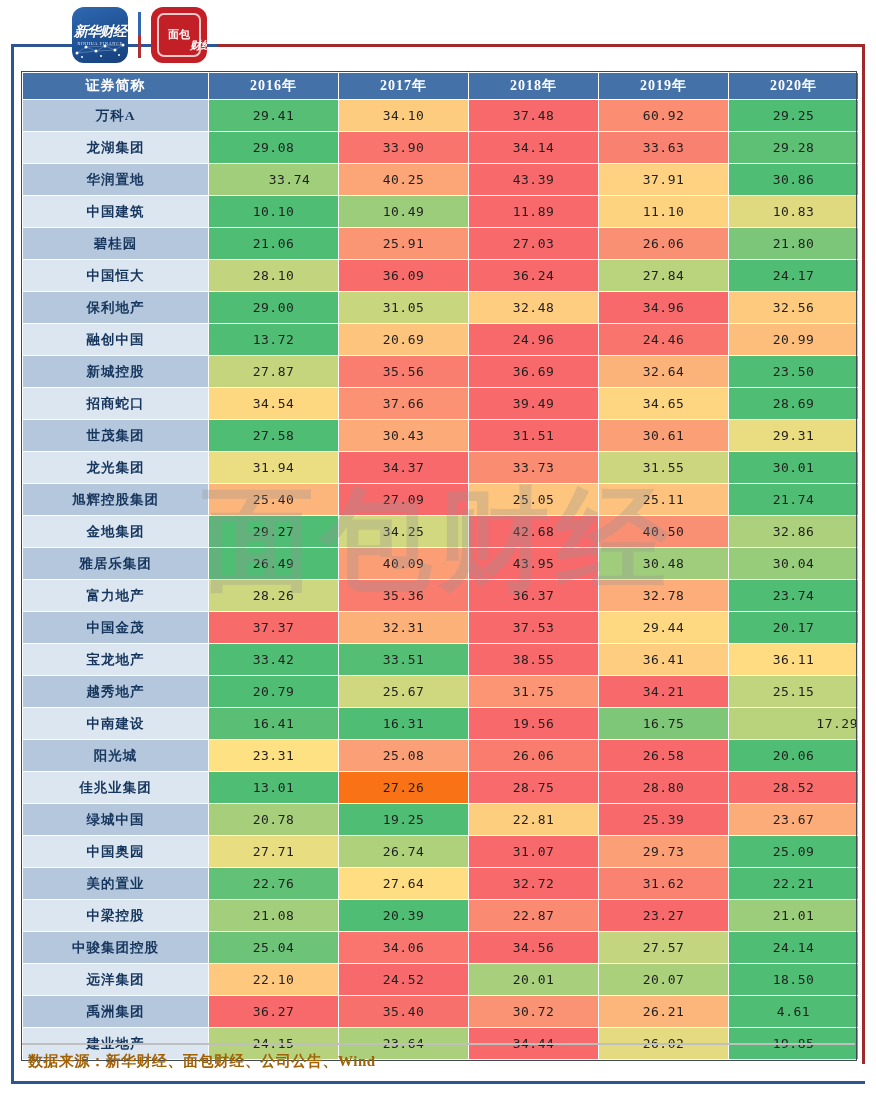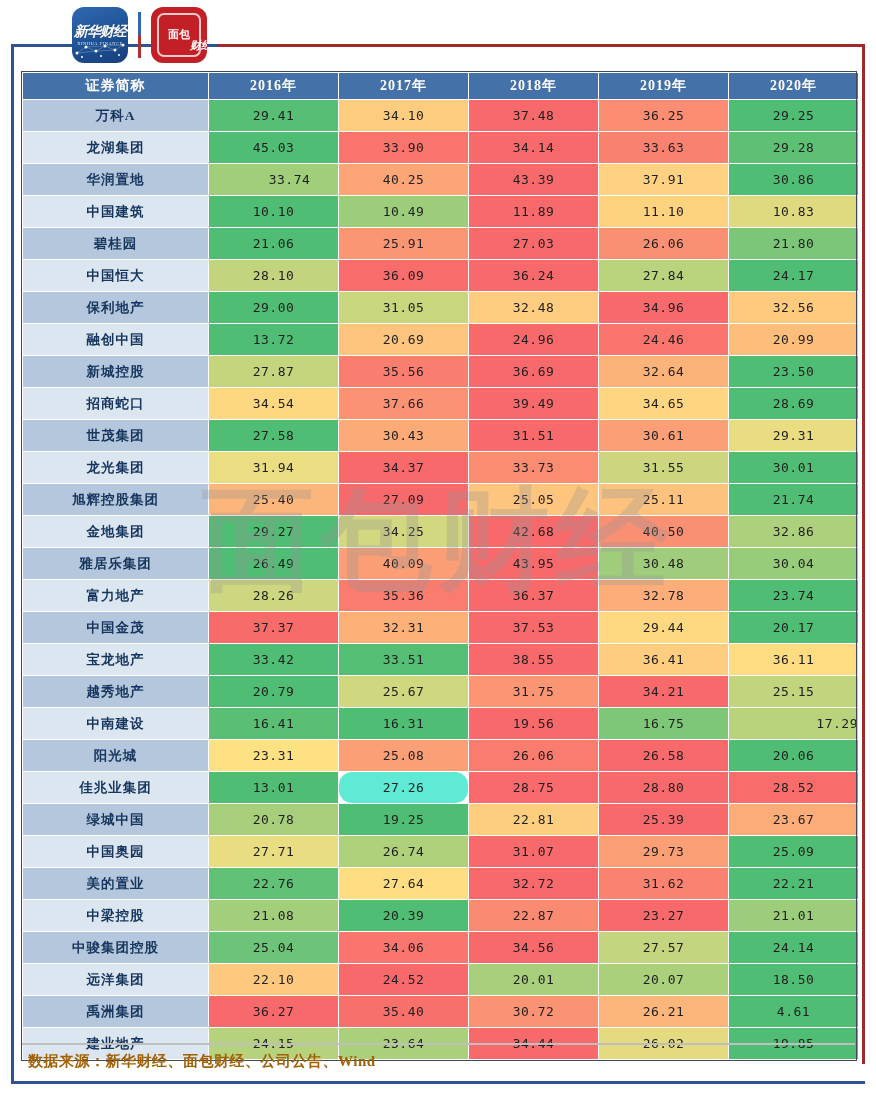--- a/index.html
+++ b/index.html
@@ -204,26 +204,26 @@
           <th>2019年</th>
           <th>2020年</th>
         </tr>
     </thead>
     <tbody id="table-body">
         <tr>
           <td class="name" style="background: rgb(180, 199, 221);">万科A</td>
           <td class="num" style="background: rgb(86, 190, 117);">29.41</td>
           <td class="num" style="background: rgb(254, 204, 127);">34.10</td>
           <td class="num" style="background: rgb(248, 105, 107);">37.48</td>
-          <td class="num" style="background: rgb(250, 141, 114);">36.25</td>
+          <td class="num" style="background: rgb(250, 141, 114);">60.92</td>
           <td class="num" style="background: rgb(79, 189, 116);">29.25</td>
         </tr>
         <tr>
           <td class="name" style="background: rgb(220, 230, 241);">龙湖集团</td>
-          <td class="num" style="background: rgb(79, 189, 116);">45.03</td>
+          <td class="num" style="background: rgb(79, 189, 116);">29.08</td>
           <td class="num" style="background: rgb(249, 116, 109);">33.90</td>
           <td class="num" style="background: rgb(248, 105, 107);">34.14</td>
           <td class="num" style="background: rgb(249, 129, 112);">33.63</td>
           <td class="num" style="background: rgb(93, 192, 117);">29.28</td>
         </tr>
         <tr>
           <td class="name" style="background: rgb(180, 199, 221);">华润置地</td>
           <td class="num" style="background: rgb(160, 206, 123); padding-left: 32px;">33.74</td>
           <td class="num" style="background: rgb(252, 165, 119);">40.25</td>
           <td class="num" style="background: rgb(248, 105, 107);">43.39</td>
@@ -370,21 +370,21 @@
           <td class="name" style="background: rgb(180, 199, 221);">阳光城</td>
           <td class="num" style="background: rgb(254, 225, 131);">23.31</td>
           <td class="num" style="background: rgb(251, 160, 118);">25.08</td>
           <td class="num" style="background: rgb(249, 124, 111);">26.06</td>
           <td class="num" style="background: rgb(248, 105, 107);">26.58</td>
           <td class="num" style="background: rgb(79, 189, 116);">20.06</td>
         </tr>
         <tr>
           <td class="name" style="background: rgb(220, 230, 241);">佳兆业集团</td>
           <td class="num" style="background: rgb(79, 189, 116);">13.01</td>
-          <td class="num" style="background: #5eead4; border-radius: 13px;">27.26</td>
+          <td class="num" style="background: #f97316;">27.26</td>
           <td class="num" style="background: rgb(248, 106, 107);">28.75</td>
           <td class="num" style="background: rgb(248, 105, 107);">28.80</td>
           <td class="num" style="background: rgb(248, 109, 108);">28.52</td>
         </tr>
         <tr>
           <td class="name" style="background: rgb(180, 199, 221);">绿城中国</td>
           <td class="num" style="background: rgb(167, 207, 123);">20.78</td>
           <td class="num" style="background: rgb(79, 189, 116);">19.25</td>
           <td class="num" style="background: rgb(254, 206, 127);">22.81</td>
           <td class="num" style="background: rgb(248, 105, 107);">25.39</td>

